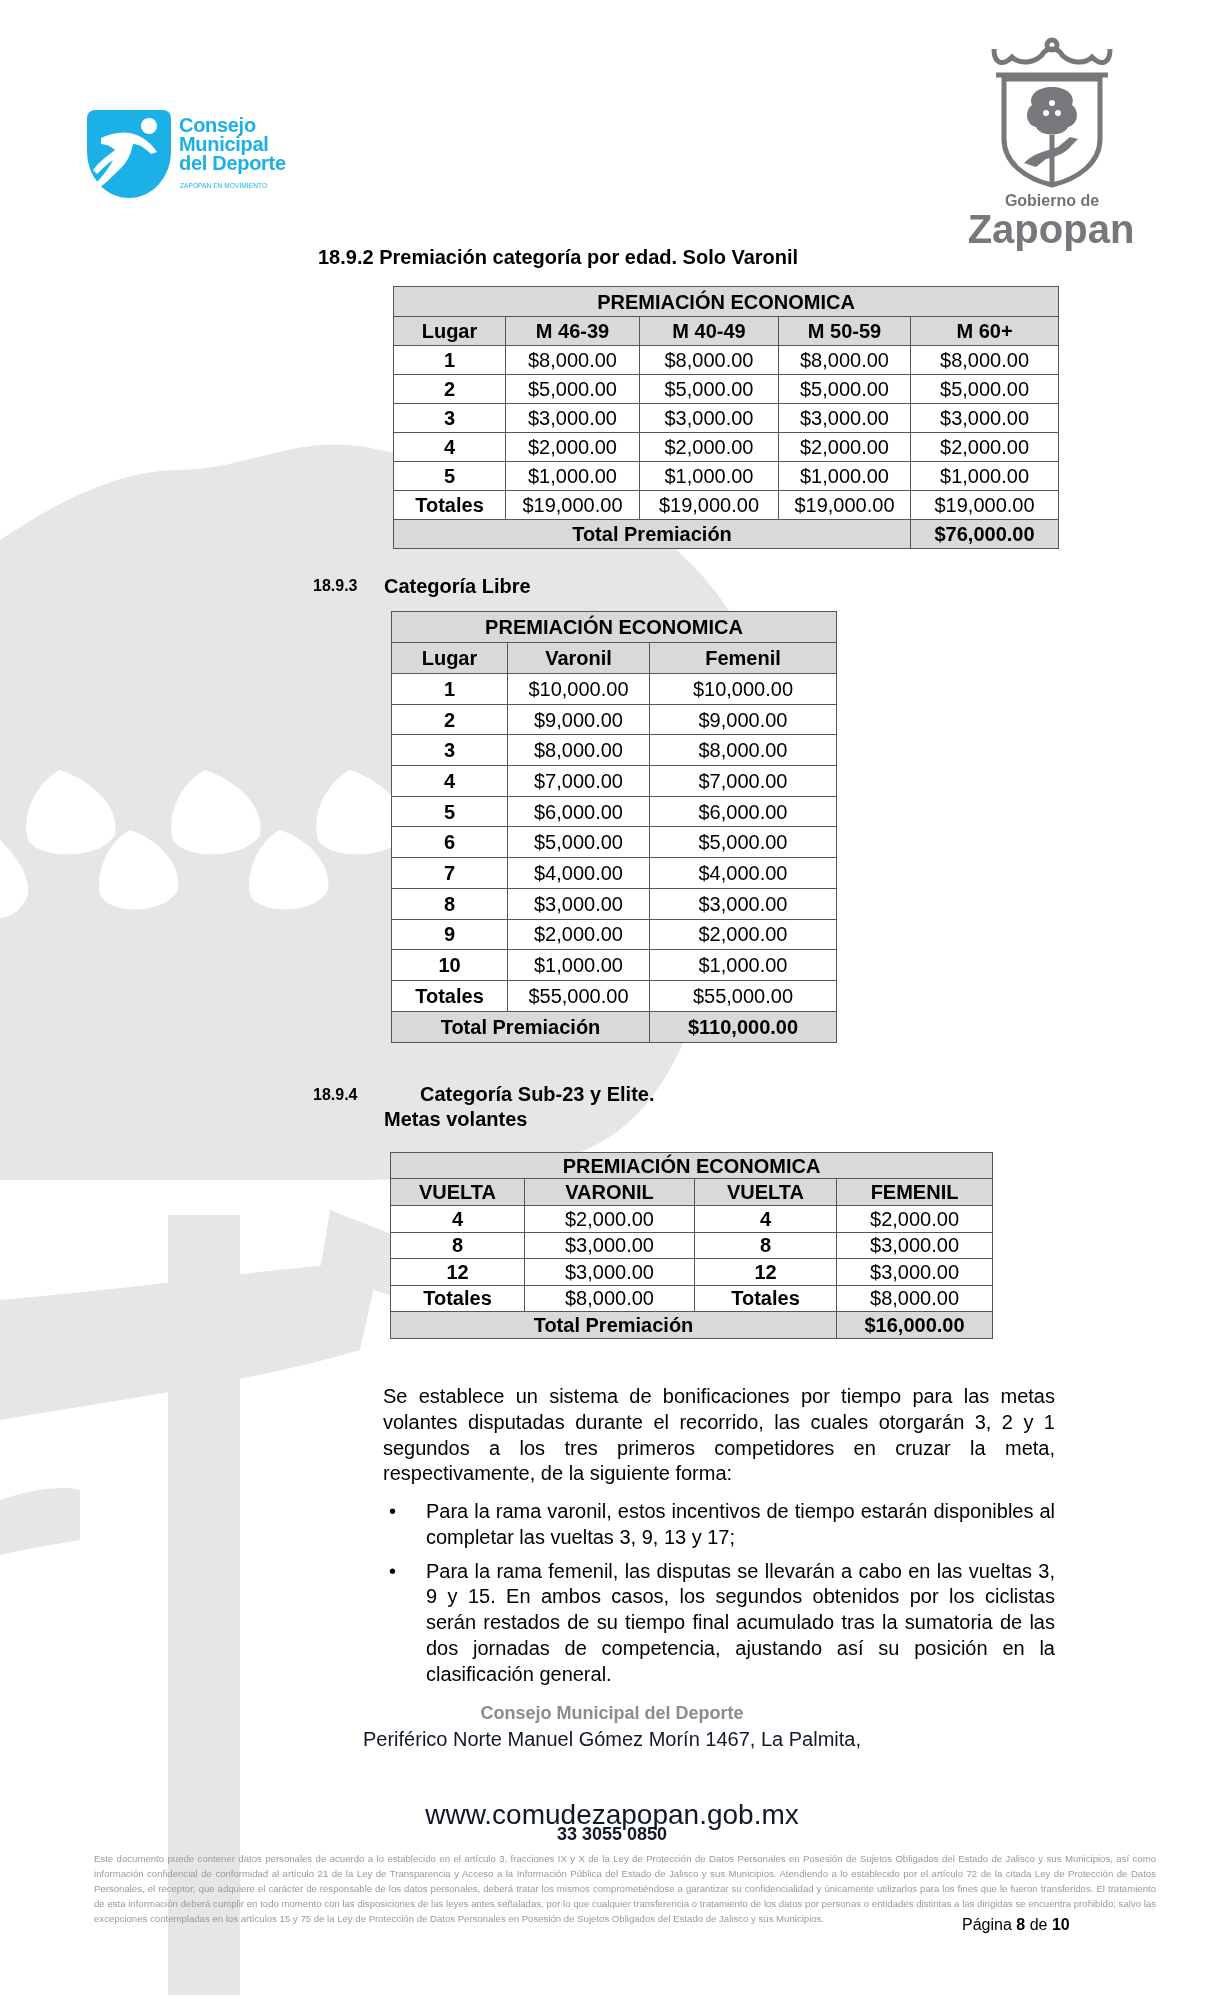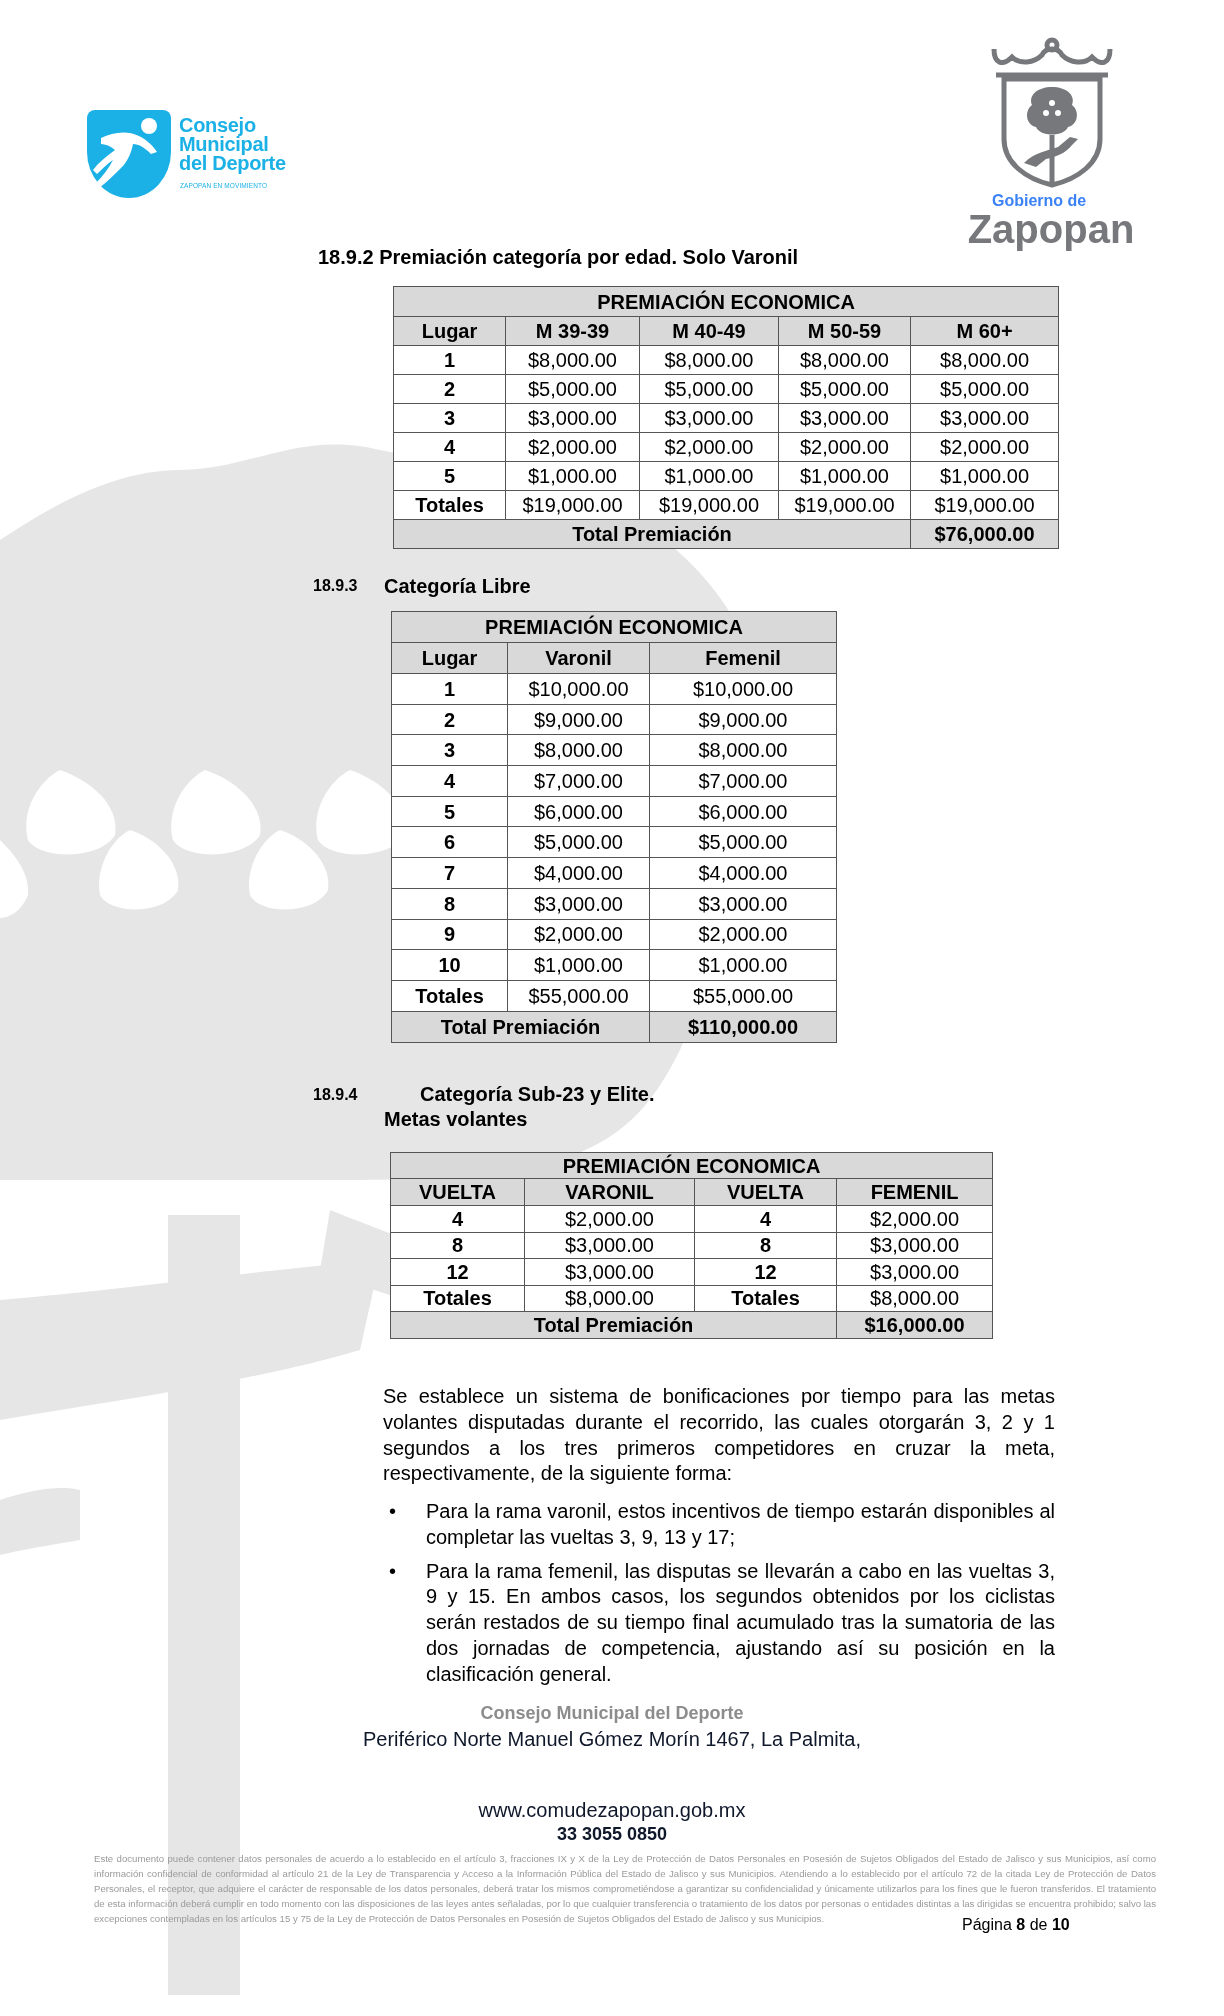--- a/index.html
+++ b/index.html
@@ -12,21 +12,21 @@
 
   
   .cmd-logo { left: 87px; top: 110px; width: 230px; height: 90px; }
   .cmd-shield { position: absolute; left: 0; top: 0; width: 84px; height: 88px; background: #1bb1e6;
                 border-radius: 8px 8px 42px 42px / 8px 8px 46px 46px; }
   .cmd-text { position: absolute; left: 92px; top: 6px; color: #1bb1e6; font-weight: bold;
               font-size: 20px; line-height: 19px; letter-spacing: -0.3px; }
   .cmd-sub { position: absolute; left: 93px; top: 72px; color: #1bb1e6; font-size: 6.5px; letter-spacing: 0.1px; }
 
   .zap-logo { left: 962px; top: 35px; width: 180px; height: 215px; }
-  .zap-text1 { position: absolute; left: 30px; top: 157px; width: 120px; color: #3b82f6;
+  .zap-text1 { position: absolute; left: 30px; top: 157px; width: 120px; text-align: center; color: #737373;
                font-size: 16px; font-weight: bold; }
   .zap-text2 { position: absolute; left: 0; top: 172px; width: 178px; text-align: center; color: #76787b;
                font-size: 40px; font-weight: bold; letter-spacing: 0px; }
   .sec-title { font-size: 20px; font-weight: bold; white-space: nowrap; }
   .sec-num { font-size: 16px; font-weight: bold; }
 
   table.prem { position: absolute; border-collapse: collapse; font-size: 20px; table-layout: fixed; }
   table.prem td, table.prem th { border: 1.5px solid #555; padding: 0; text-align: center; vertical-align: middle;
                                  background: #ffffff; line-height: 1; overflow: hidden; white-space: nowrap; }
   table.prem .gray { background: #d9d9d9; font-weight: bold; }
@@ -118,21 +118,21 @@
         <col style="width:139px">
         <col style="width:132px">
         <col style="width:148px">
       </colgroup>
     <tbody>
         <tr style="height:30px">
           <td class="gray" colspan="5">PREMIACIÓN ECONOMICA</td>
         </tr>
     <tr style="height:29px">
       <td class="gray">Lugar</td>
-      <td class="gray">M 39-39</td>
+      <td class="gray">M 46-39</td>
       <td class="gray">M 40-49</td>
       <td class="gray">M 50-59</td>
       <td class="gray">M 60+</td>
     </tr>
     </tbody>
       <tbody id="t1-body">
         <tr style="height: 29px;">
           <td class="b">1</td>
           <td>$8,000.00</td>
           <td>$8,000.00</td>
@@ -332,21 +332,21 @@
     </li>
     <li>
       <span class="bullet-dot">•</span>
       <span>Para la rama femenil, las disputas se llevarán a cabo en las vueltas 3, 9 y 15. En ambos casos, los segundos obtenidos por los ciclistas serán restados de su tiempo final acumulado tras la sumatoria de las dos jornadas de competencia, ajustando así su posición en la clasificación general.</span>
     </li>
   </ul>
 
   <div class="footer-line" style="top:1703px; font-size:18px; font-weight:bold; color:#8c8c8c;">Consejo Municipal del Deporte</div>
   <div class="footer-line" style="top:1728px; font-size:20px;">Periférico Norte Manuel Gómez Morín 1467, La Palmita,</div>
   <div class="footer-line" style="top:1776px; font-size:18px; font-weight:bold;margin-top:48px;">33 3055 0850</div>
-  <div class="footer-line" style="top:1799px; font-size:20px;">www.comudezapopan.gob.mx</div>
+  <div class="footer-line" style="top:1799px; font-size:28px;">www.comudezapopan.gob.mx</div>
 
   <div class="disclaimer" style="top:1851px;">Este documento puede contener datos personales de acuerdo a lo establecido en el artículo 3, fracciones IX y X de la Ley de Protección de Datos Personales en Posesión de Sujetos Obligados del Estado de Jalisco y sus Municipios, así como información confidencial de conformidad al artículo 21 de la Ley de Transparencia y Acceso a la Información Pública del Estado de Jalisco y sus Municipios. Atendiendo a lo establecido por el artículo 72 de la citada Ley de Protección de Datos Personales, el receptor, que adquiere el carácter de responsable de los datos personales, deberá tratar los mismos comprometiéndose a garantizar su confidencialidad y únicamente utilizarlos para los fines que le fueron transferidos. El tratamiento de esta información deberá cumplir en todo momento con las disposiciones de las leyes antes señaladas, por lo que cualquier transferencia o tratamiento de los datos por personas o entidades distintas a las dirigidas se encuentra prohibido; salvo las excepciones contempladas en los artículos 15 y 75 de la Ley de Protección de Datos Personales en Posesión de Sujetos Obligados del Estado de Jalisco y sus Municipios.</div>
 
   <div class="page-num">
     <span>Página</span>
     <b>8</b>
     <span>de</span>
     <b>10</b>
   </div>
 </div>

